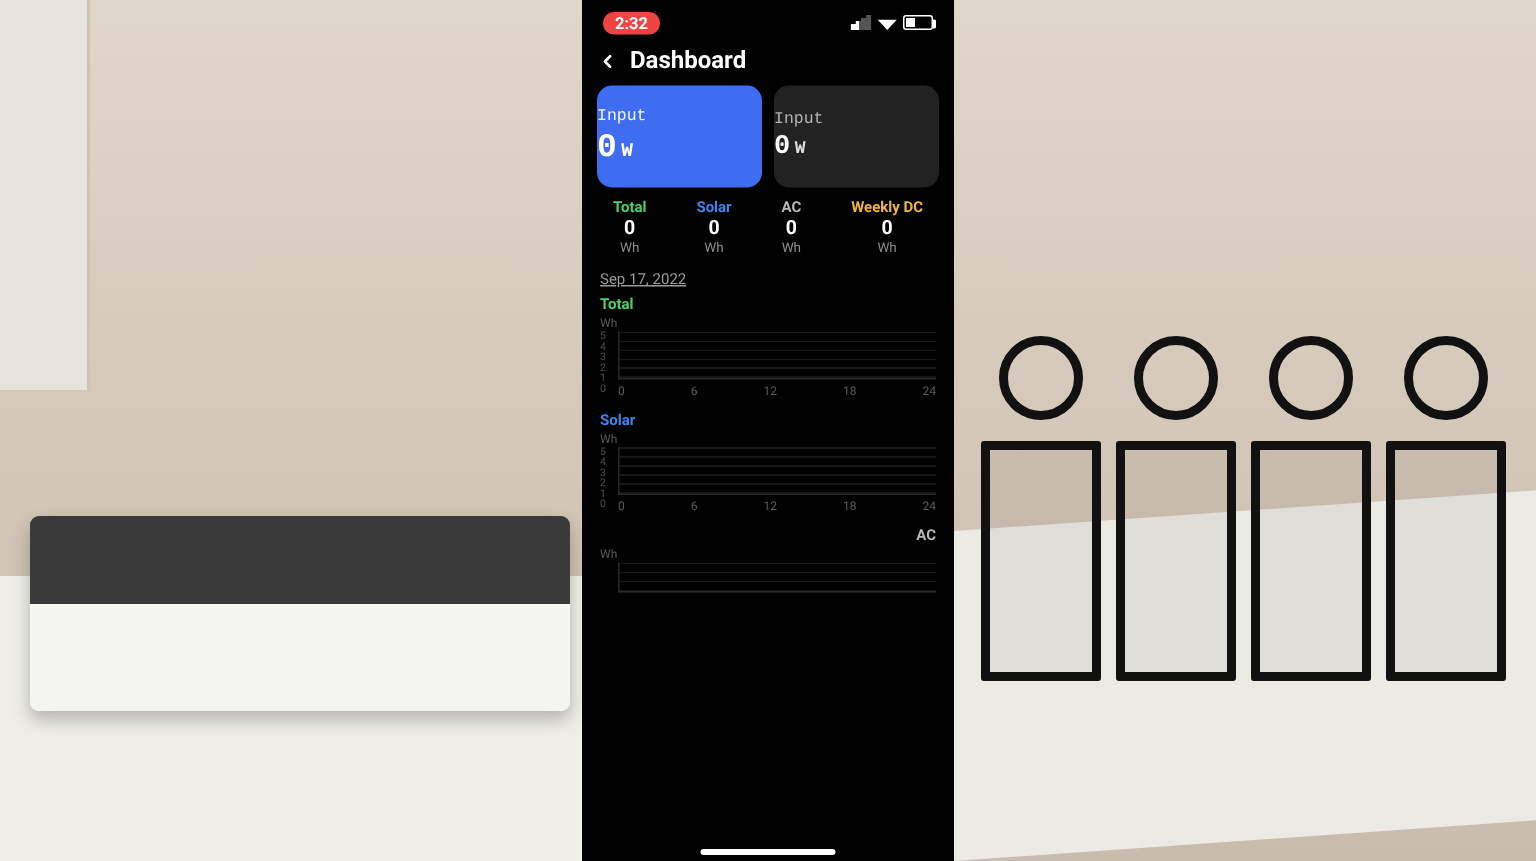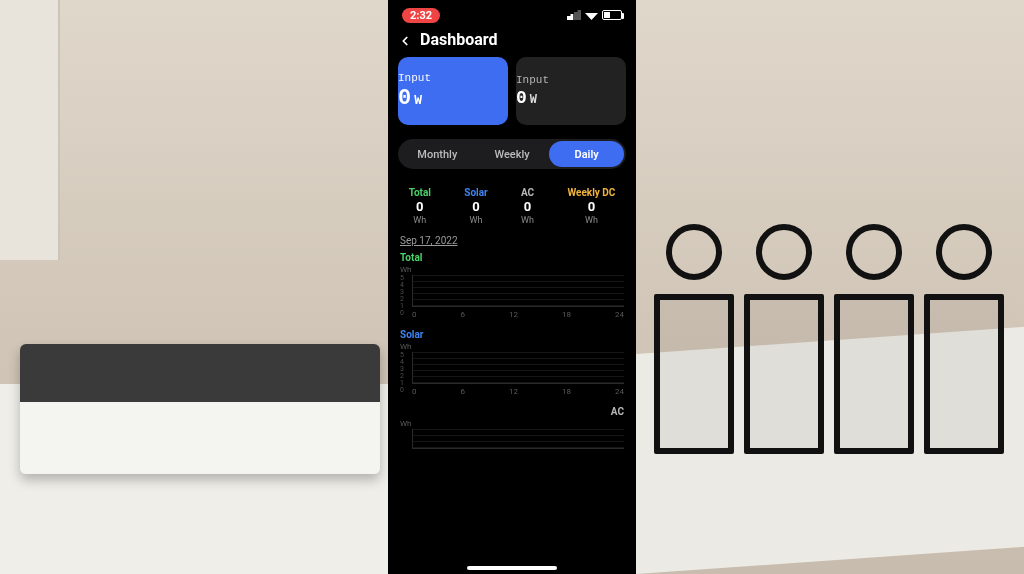--- a/index.html
+++ b/index.html
@@ -224,25 +224,20 @@
     </div>
     <div class="card card-output">
       <span class="card-label">Input</span>
       <span class="card-value">
         <span class="card-num">0</span>
         <span class="card-unit">W</span>
       </span>
     </div>
   </div>
 
-  <div class="seg-wrap">
-    <div class="seg">Monthly</div>
-    <div class="seg">Weekly</div>
-    <div class="seg active">Daily</div>
-  </div>
 
   <div class="stats-row">
     <div class="stat">
       <span class="stat-label c-total">Total</span>
       <span class="stat-val">0</span>
       <span class="stat-unit">Wh</span>
     </div>
     <div class="stat">
       <span class="stat-label c-solar">Solar</span>
       <span class="stat-val">0</span>

